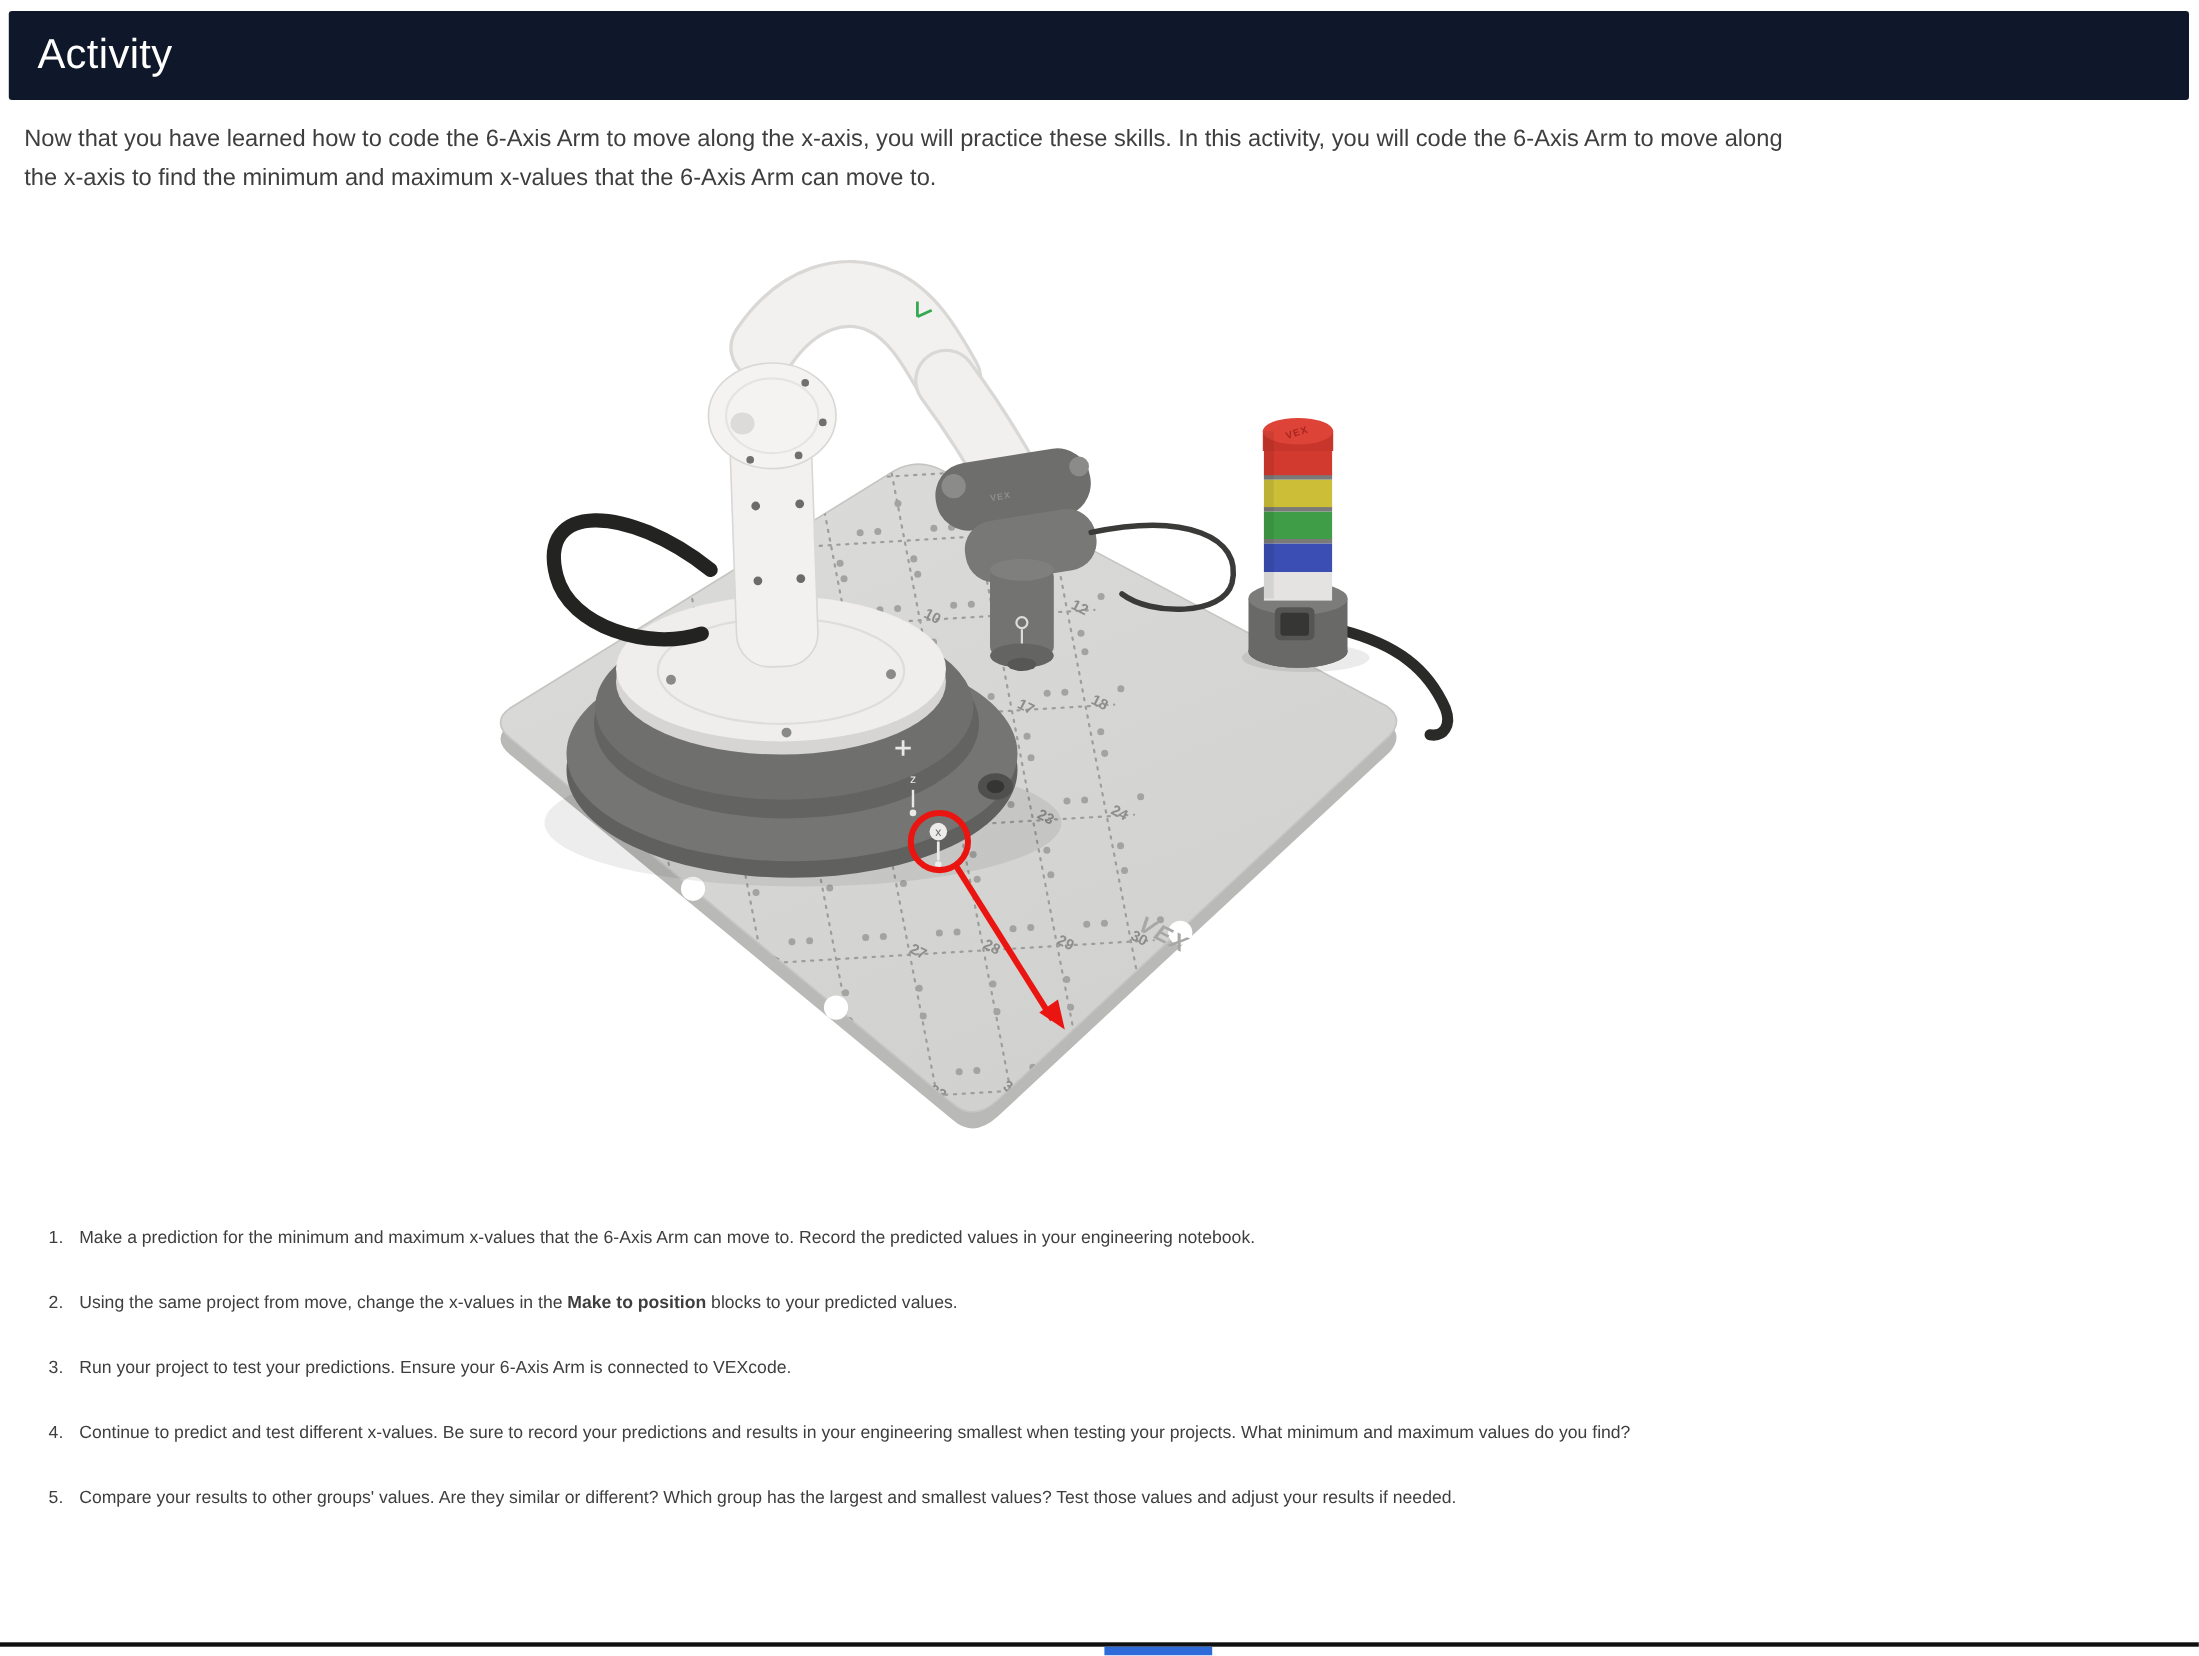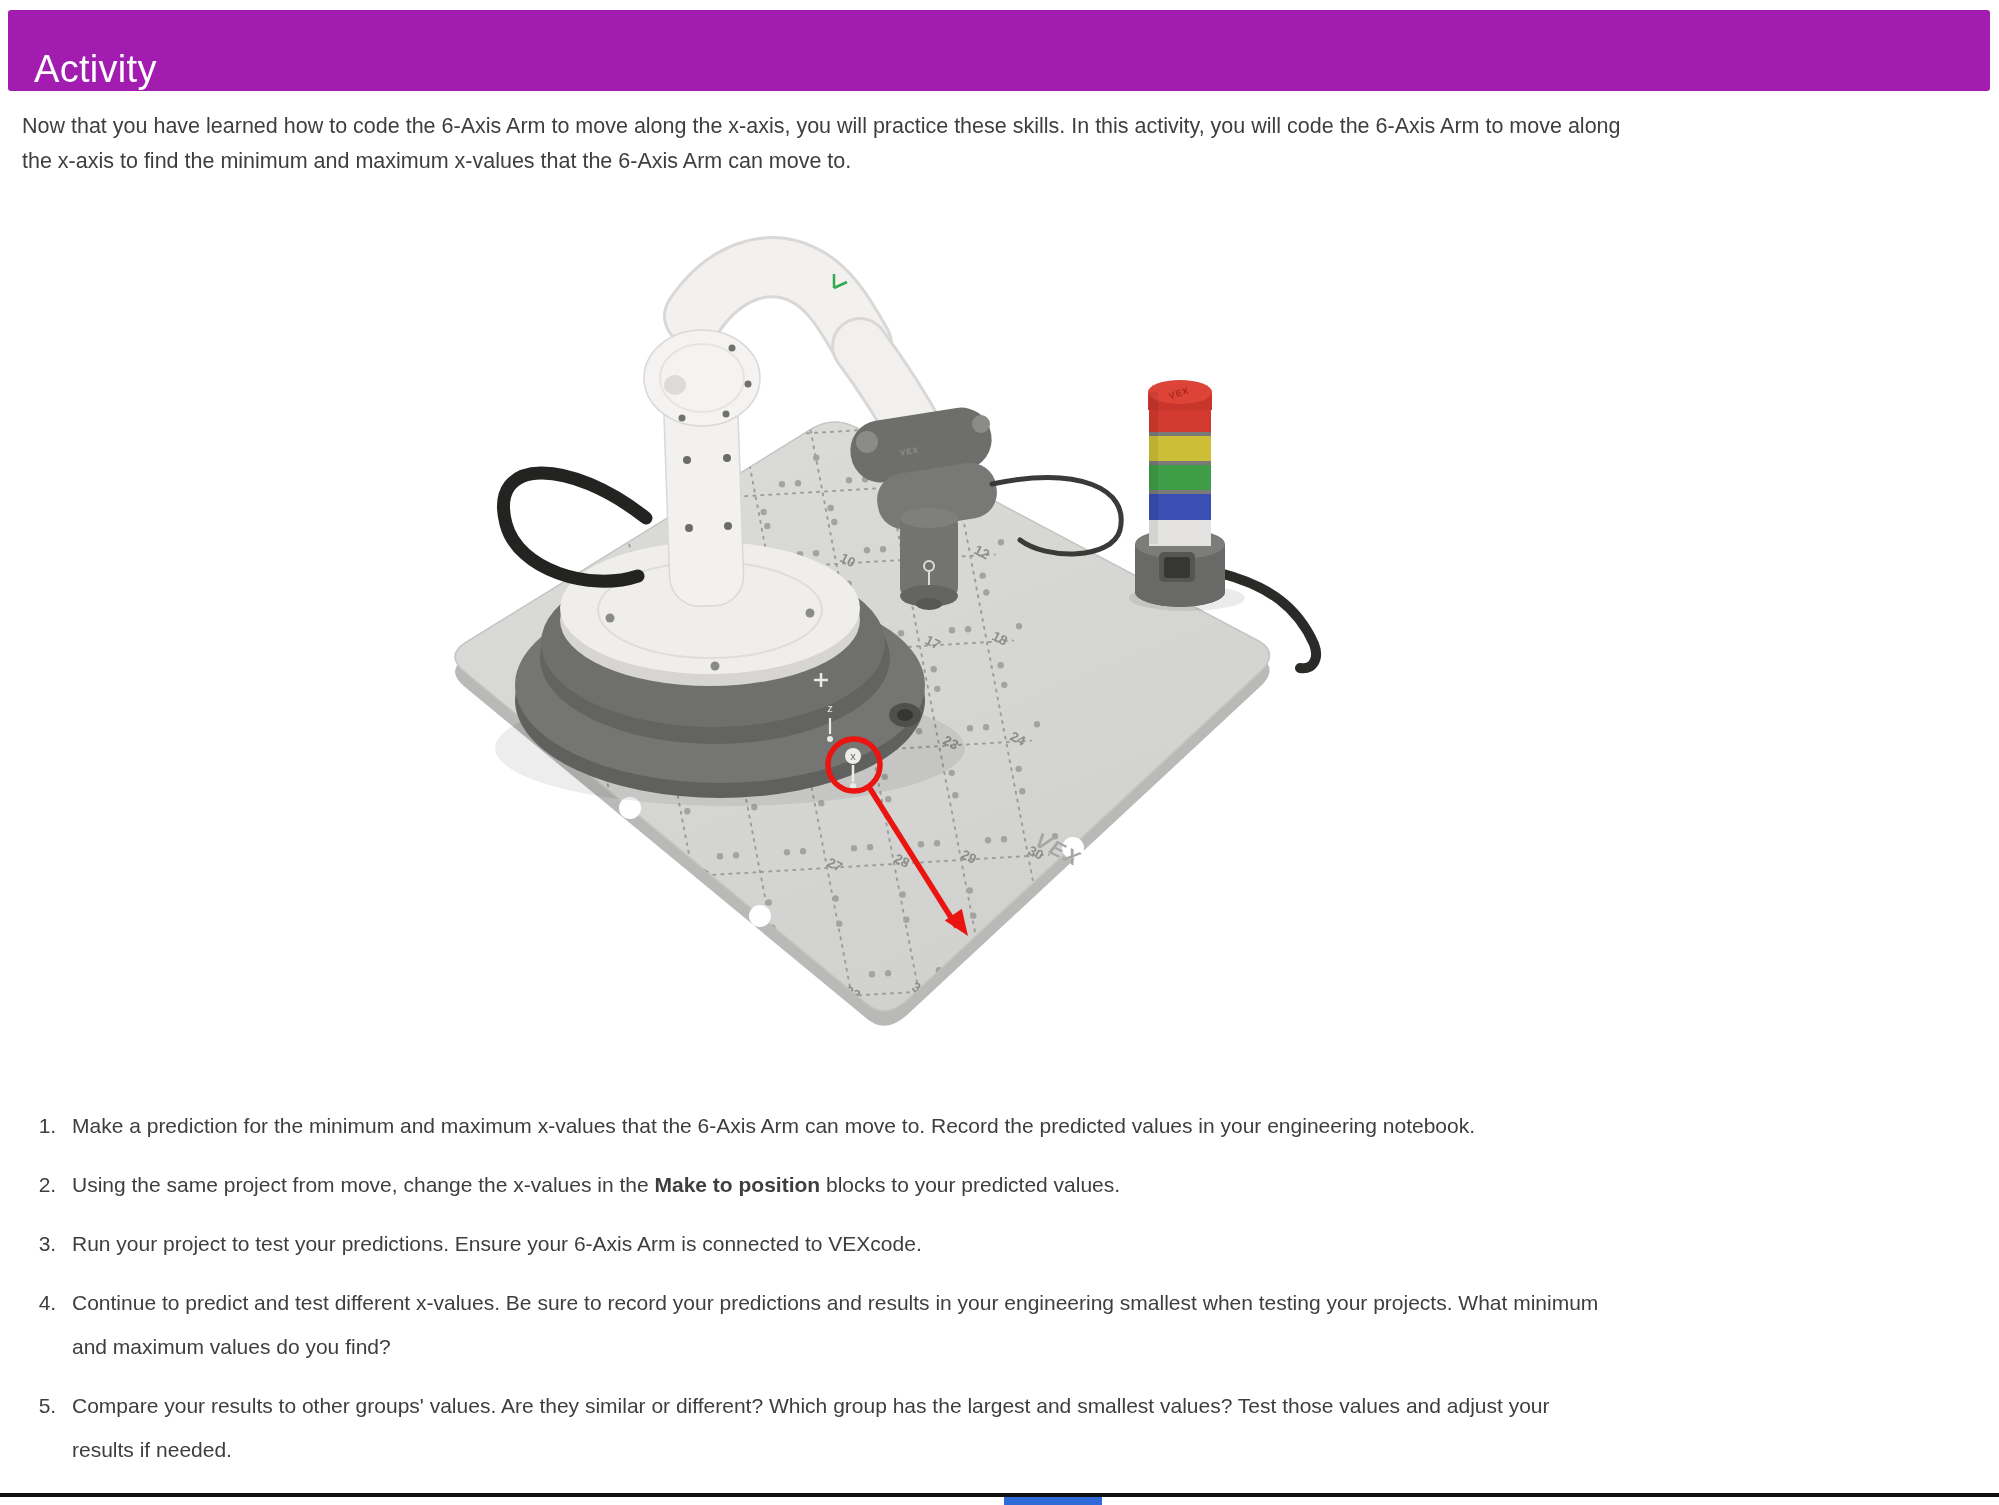--- a/index.html
+++ b/index.html
@@ -2,34 +2,34 @@
 <html><head>
 <meta charset="utf-8">
 <style>
   html,body{margin:0;padding:0;}
   body{
     width:1999px;height:1505px;position:relative;overflow:hidden;background:#ffffff;
     font-family:"Liberation Sans","DejaVu Sans",sans-serif;color:#3e3e3e;
   }
   .activity-header{
     position:absolute;left:8px;top:10px;width:1982px;height:81px;
-    background:#a21caf;border-radius:3px;display:flex;align-items:flex-end;
+    background:#0f172a;border-radius:3px;display:flex;align-items:center;
   }
   .activity-header h1{
     margin:0;padding-left:26px;font-size:38px;font-weight:400;color:#ffffff;letter-spacing:.3px;
   }
   .intro{
     position:absolute;left:10px;top:97px;width:1620px;margin:12px;
     font-size:21.5px;line-height:35px;
   }
   .figure{position:absolute;left:430px;top:188px;width:900px;height:860px;margin:0;}
   .figure svg{display:block;width:900px;height:860px;}
   ol.steps{
     position:absolute;left:2px;top:1104px;width:1550px;margin:0;
-    padding:0 0 0 60px;font-size:21px;line-height:44px;
+    padding:0 0 0 60px;font-size:16px;line-height:44px;
   }
   ol.steps li{padding-left:10px;margin-bottom:15px;}
   .bottom-divider{position:absolute;left:0;top:1493px;width:1999px;height:4px;background:#101010;}
   .peek-bar{position:absolute;left:1004px;top:1497px;width:98px;height:8px;background:#2e6bd9;}
   
   .gridline{stroke:#9d9d9b;stroke-width:2;stroke-dasharray:2 6;stroke-linecap:round;}
   .holedot{fill:#a3a3a1;}
   .cellnum{font-size:13.5px;font-weight:700;fill:#8d8d8b;text-anchor:middle;font-family:"Liberation Sans",sans-serif;}
   .vexlogo{font-size:21px;font-weight:700;font-style:italic;fill:#a7a7a5;letter-spacing:2px;text-anchor:middle;font-family:"Liberation Sans",sans-serif;}
   .whiteglyph{fill:#e9e9e7;font-size:11px;text-anchor:middle;font-family:"Liberation Sans",sans-serif;}

